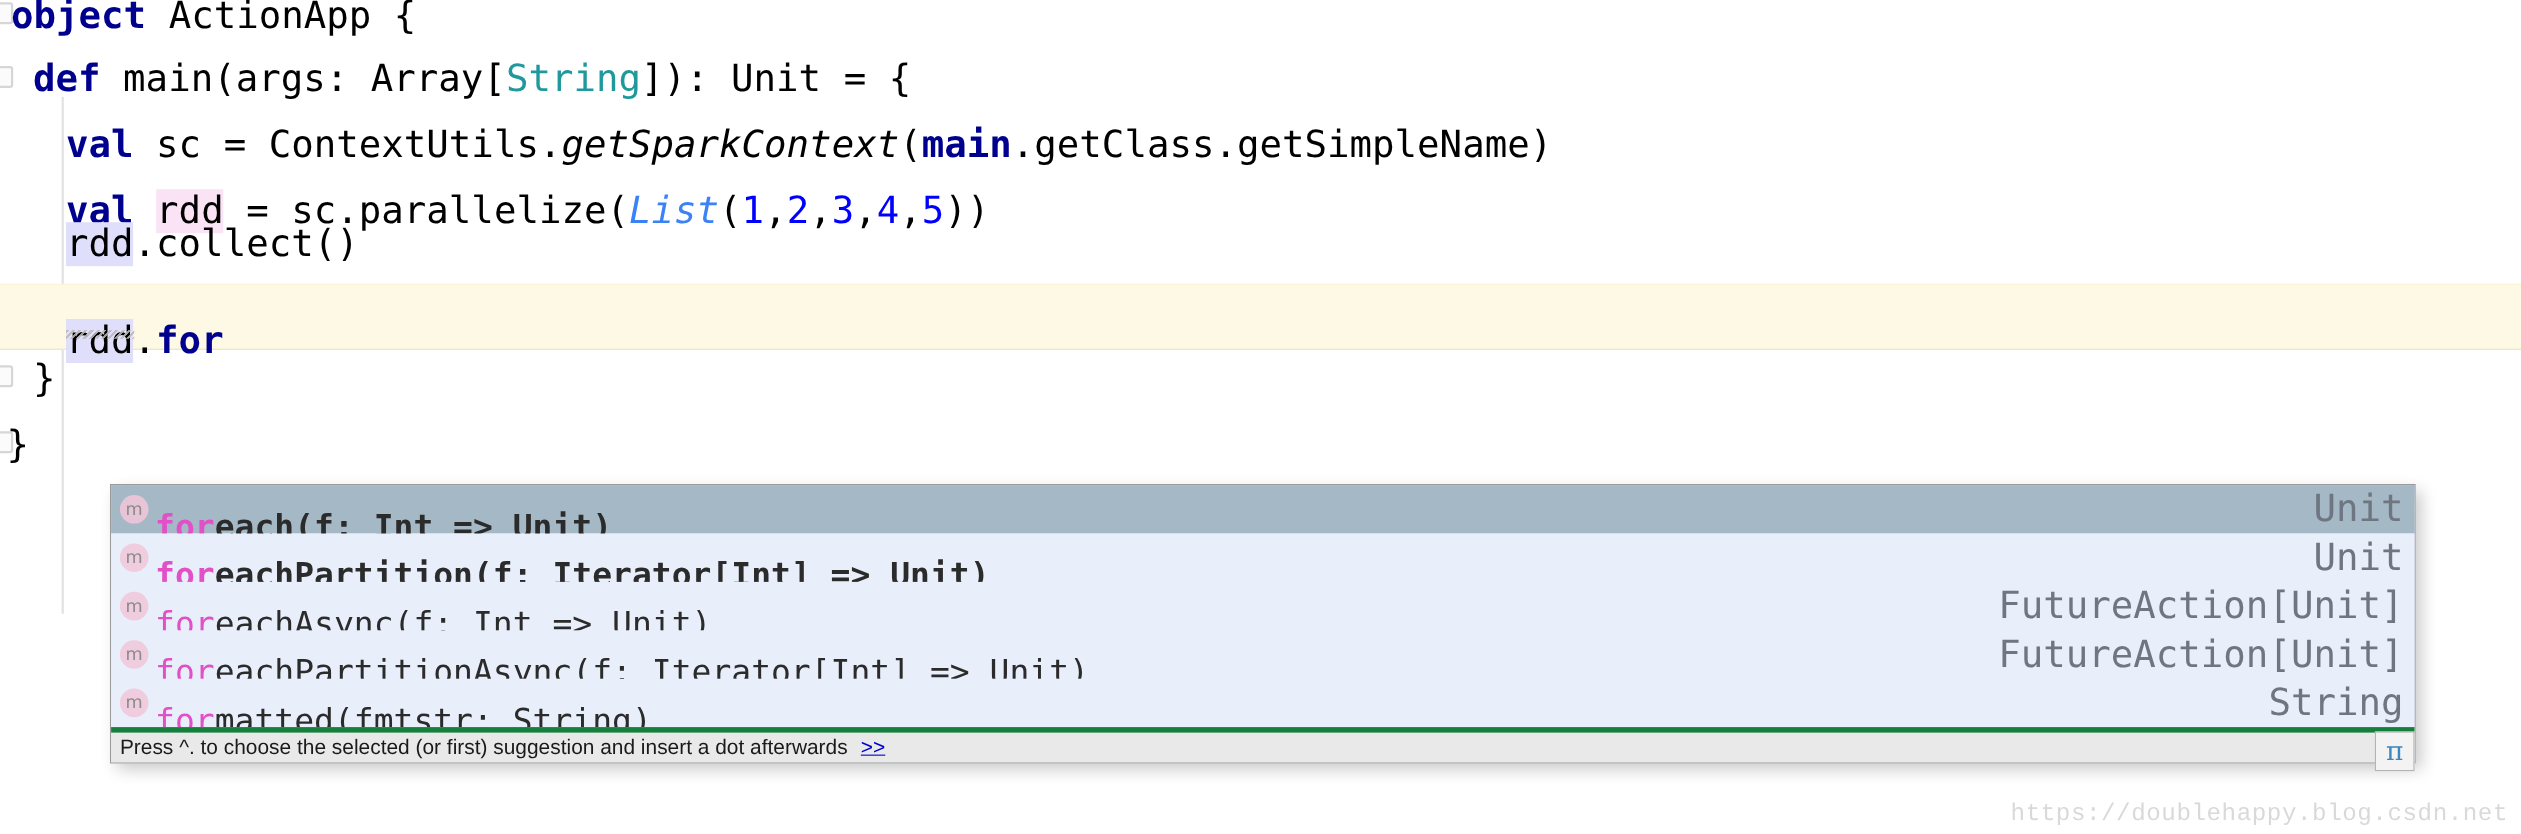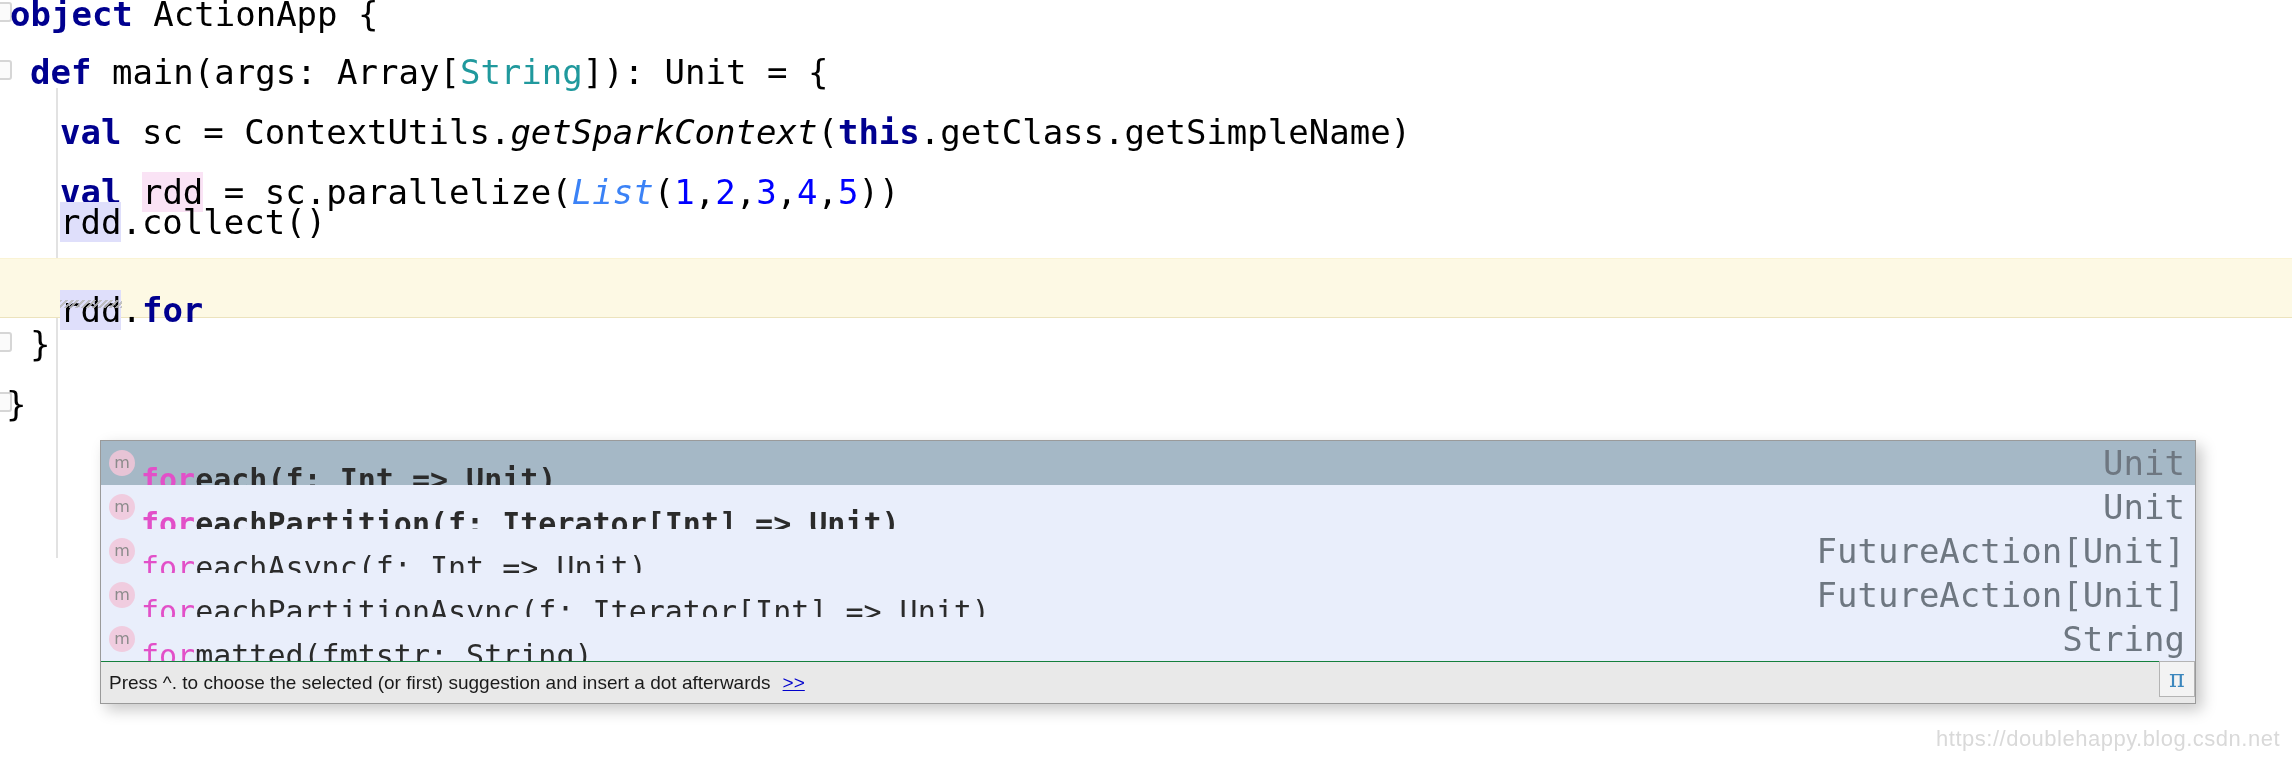--- a/index.html
+++ b/index.html
@@ -79,41 +79,41 @@
   .c-pref{color:#e250c8;}
   .c-rest{color:#2b2b2b;}
   .c-row.bold .c-pref,.c-row.bold .c-rest{font-weight:bold;}
   .c-ret{
     flex:0 0 auto;white-space:pre;font-size:34px;line-height:34px;color:#6e7781;
     padding-left:24px;
   }
 
   .c-status{
     position:relative;display:flex;align-items:center;
-    height:42px;background:#e9e9e9;border-top:1px solid #15803d;
+    height:32px;background:#e9e9e9;border-top:5px solid #15803d;
     padding-left:8px;box-sizing:border-box;
   }
   .c-status .txt{
     font-family:"Liberation Sans","DejaVu Sans",sans-serif;
     font-size:19px;color:#1a1a1a;
   }
   .c-status .more{
     font-family:"Liberation Sans","DejaVu Sans",sans-serif;
     font-size:19px;color:#0000cc;text-decoration:underline;margin-left:12px;
   }
   .pi-box{
     position:absolute;right:0;top:-1px;width:36px;height:36px;
     border:1px solid #b4b4b4;background:#f3f3f3;box-sizing:border-box;
     color:#3c87bd;font-size:24px;line-height:34px;text-align:center;
     font-family:"DejaVu Serif","Liberation Serif",serif;
   }
 
   .watermark{
     position:absolute;right:12px;bottom:6px;
-    font-family:Liberation Sans, sans-serif;
+    font-family:Liberation Mono, monospace;
     font-size:22px;color:#d9d9d9;letter-spacing:.5px;
   }
 </style>
 </head>
 <body>
 
 <div id="editor">
 
   <div class="gutter">
     <div class="fold" style="top:2px;"></div>
@@ -123,21 +123,21 @@
   </div>
 
   <div class="indent-guide"></div>
 
   <div class="cur-line" style="top:258px;"></div>
 
   <div class="code-line" style="top:-6px;left:10px;"><span class="kw">object</span><span> </span><span>ActionApp</span><span> </span><span>{</span></div>
 
   <div class="code-line" style="top:52px;left:30px;"><span class="kw">def</span><span> </span><span>main(args: Array[</span><span class="typ">String</span><span>]): Unit = {</span></div>
 
-  <div class="code-line" style="top:112px;left:60px;"><span class="kw">val</span><span> </span><span>sc</span><span> </span><span>= ContextUtils.</span><span class="itl">getSparkContext</span><span>(</span><span class="kw">this</span><span>.getClass.getSimpleName)</span></div>
+  <div class="code-line" style="top:112px;left:60px;"><span class="kw">val</span><span> </span><span>sc</span><span> </span><span>= ContextUtils.</span><span class="itl">getSparkContext</span><span>(</span><span class="kw">main</span><span>.getClass.getSimpleName)</span></div>
 
   <div class="code-line" style="top:172px;left:60px;"><span class="kw">val</span><span> </span><span class="hl-pink">rdd</span><span> </span><span>= sc.parallelize(</span><span class="itlp">List</span><span>(</span><span class="num">1</span><span>,</span><span class="num">2</span><span>,</span><span class="num">3</span><span>,</span><span class="num">4</span><span>,</span><span class="num">5</span><span>))</span></div>
 
   <div class="code-line" style="top:202px;left:60px;"><span class="hl-blue">rdd</span><span>.collect()</span></div>
 
   <div class="code-line" style="top:262px;left:60px;margin-top:28px;"><span class="hl-blue">rdd</span><span>.</span><span class="kw">for</span></div>
   <div class="squig" style="left:60px;top:300px;width:62px;"></div>
 
   <div class="code-line" style="top:324px;left:30px;"><span>}</span></div>
 

